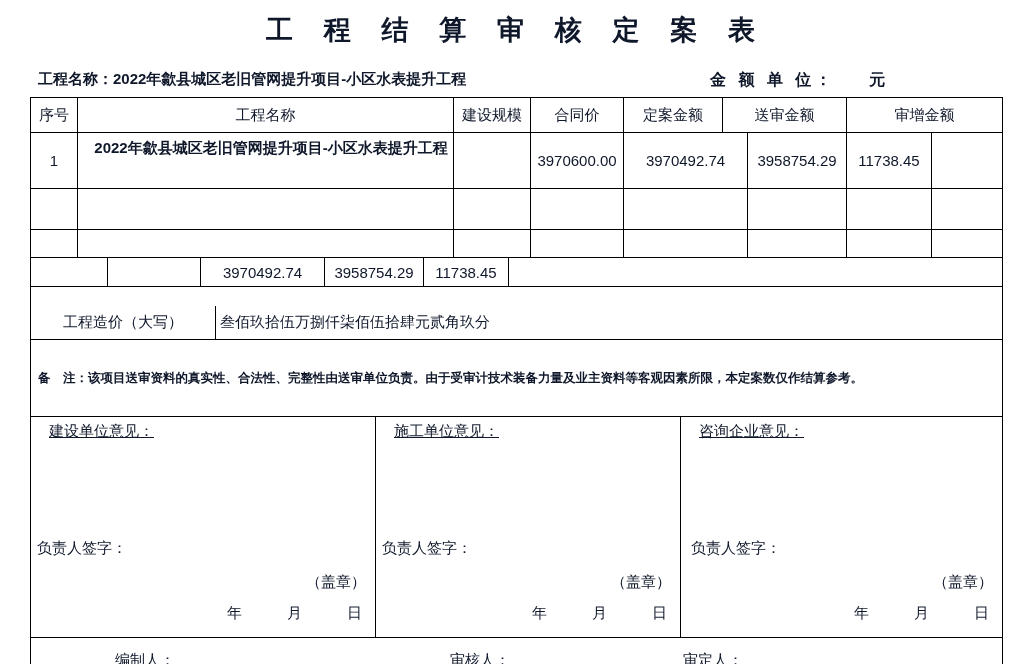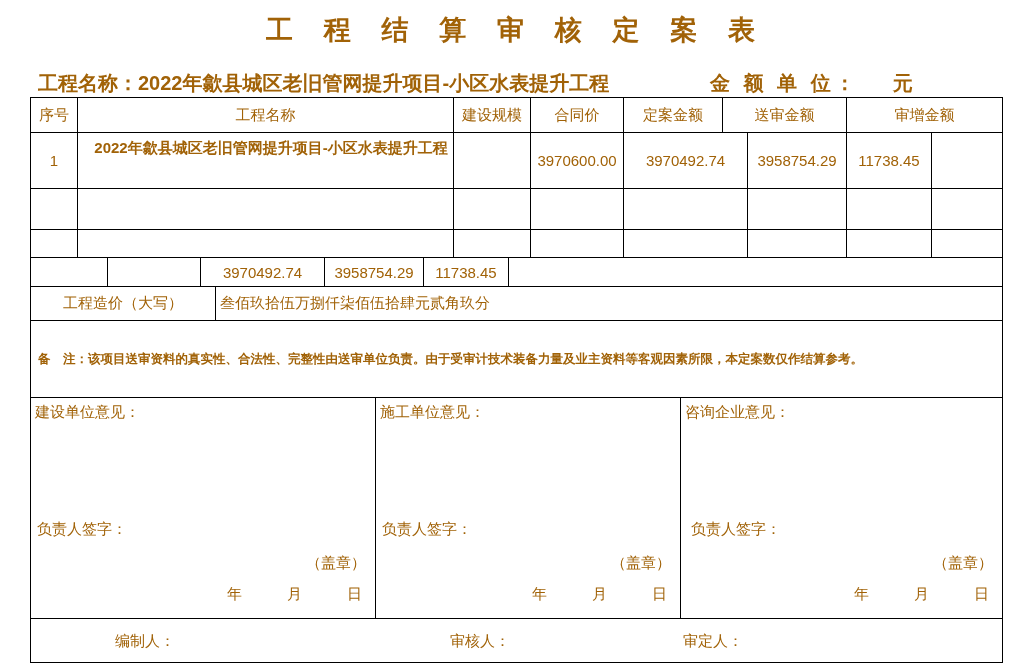--- a/index.html
+++ b/index.html
@@ -1,43 +1,43 @@
 <!DOCTYPE html>
 <html><head>
 <meta charset="utf-8">
 <style>
   html, body { margin: 0; padding: 0; background: #fff; }
   .sheet {
     position: relative;
     width: 1033px;
     height: 664px;
     background: #fff;
-    color: #a16207;
+    color: #0f172a;
     font-family: "Liberation Sans", sans-serif;
     overflow: hidden;
   }
   .title {
     position: absolute;
     top: 12px; left: 0; right: 0;
     text-align: center;
     font-size: 27px;
     font-weight: bold;
     letter-spacing: 12px;
     font-family: "Liberation Serif", "DejaVu Serif", serif;
   }
   .proj-label {
     position: absolute;
     left: 38px; top: 70px;
-    font-size: 20px;
+    font-size: 15px;
     font-weight: bold;
   }
   .unit-label {
     position: absolute;
     left: 710px; top: 70px;
-    font-size: 20px;
+    font-size: 16px;
     font-weight: bold;
     letter-spacing: 4px;
   }
   .unit-label .unit-val { margin-left: 34px; }
 
   .tbl {
     position: absolute;
     left: 30px; top: 97px;
     width: 973px;
     border: 1px solid #000;
@@ -56,21 +56,21 @@
   }
   .c:last-child { border-right: none; }
   .w0 { width: 47px; }  .w1 { width: 376px; } .w2 { width: 77px; }
   .w3 { width: 93px; }  .w4 { width: 124px; } .w5 { width: 99px; }
   .w6 { width: 85px; }  .wlast { flex: 1; }
   .r-head { height: 34px; text-align: right; }
   .r-data { height: 55px; }
   .r-empty1 { height: 40px; }
   .r-empty2 { height: 27px; }
   .r-total { height: 28px; }
-  .r-cost { height: 33px; }
+  .r-cost { height: 33px; margin-top: 19px; }
   .r-remark { height: 76px; }
   .r-op { height: 220px; }
   .r-foot { height: 43px; }
 
   .name-cell {
     display: block;
     font-weight: bold;
     padding: 5px 4px 0 3px;
     text-indent: 12px;
     line-height: 20px;
@@ -81,21 +81,21 @@
   .cost-value { justify-content: flex-start; padding-left: 4px; }
   .remark-cell {
     justify-content: flex-start;
     padding-left: 7px;
     font-size: 12.5px;
     font-weight: bold;
   }
   .op-cell { position: relative; display: block; }
   .opw0 { width: 345px; }
   .opw1 { width: 305px; }
-  .op-title { position: absolute; top: 5px; left: 4px; }
+  .op-title { position: absolute; top: 5px; left: 18px; text-decoration: underline; }
   .op-sign { position: absolute; top: 122px; left: 6px; }
   .op-seal { position: absolute; top: 156px; right: 9px; }
   .op-date { position: absolute; top: 187px; right: 13px; }
   .foot-cell { position: relative; display: block; }
   .foot-preparer { position: absolute; left: 44px; top: 13px; margin-left: 40px; }
   .foot-reviewer { position: absolute; left: 419px; top: 13px; }
   .foot-approver { position: absolute; left: 652px; top: 13px; }
 </style>
 </head>
 <body>

